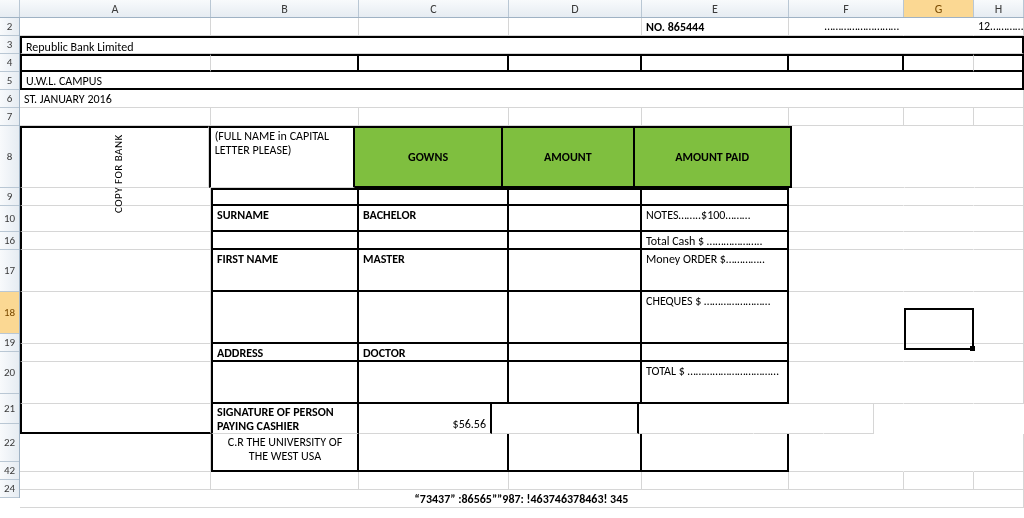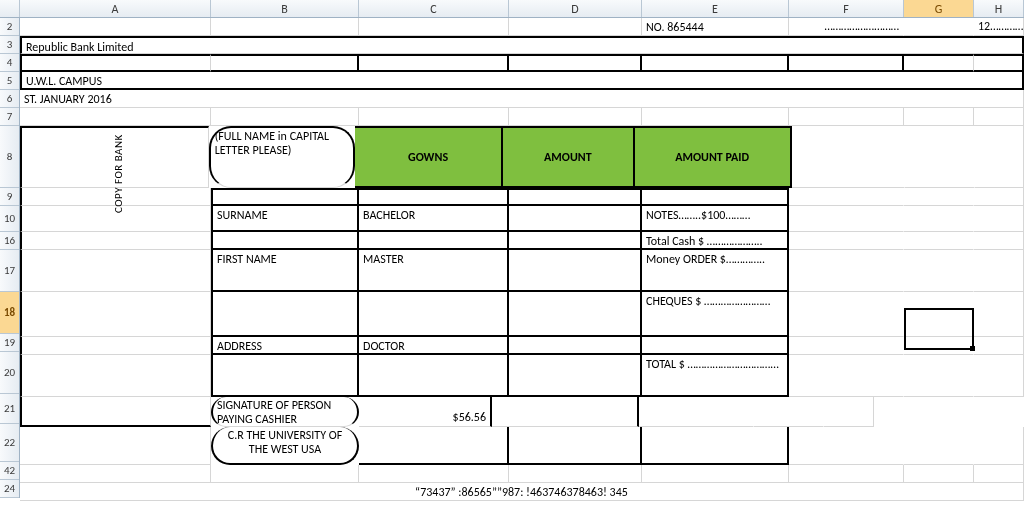--- a/index.html
+++ b/index.html
@@ -63,21 +63,20 @@
     text-align: center;
     border-bottom: 1px solid #b9c7d4;
     box-sizing: border-box;
     display: flex;
     align-items: center;
     justify-content: center;
   }
   .sel-row {
     background: #fbd893;
     color: #7a4a00;
-    font-weight: bold;
   }
   
   .grid {
     position: absolute;
     left: 20px;
     top: 18px;
     width: 1004px;
     height: 500px;
   }
   .row {
@@ -88,24 +87,24 @@
     box-sizing: border-box;
     border-right: 1px solid #d6d6d6;
     border-bottom: 1px solid #d6d6d6;
     padding: 2px 4px;
     overflow: hidden;
     white-space: nowrap;
     display: flex;
     align-items: flex-start;
     position: relative;
   }
-  .cell.wrap { white-space: normal; line-height: 1.15; border-radius: 22px; }
+  .cell.wrap { white-space: normal; line-height: 1.15; }
   .cell.center { justify-content: center; }
   .cell.right  { justify-content: flex-end; }
-  .cell.bold   { font-weight: normal; }
+  .cell.bold   { font-weight: bold; }
   .cell.greenhdr {
     background: #7fbf3f;
     color: #000;
     font-weight: bold;
     justify-content: center;
     align-items: center;
     border-right: 2px solid #000;
     border-top: 2px solid #000;
     border-bottom: 2px solid #000;
   }
@@ -292,21 +291,21 @@
       <div class="cell cA bl"></div>
       <div class="cell cB bold bl bb br">FIRST NAME</div>
       <div class="cell cC bold bb br">MASTER</div>
       <div class="cell cD bb br"></div>
       <div class="cell cE bb br">Money ORDER $…………..</div>
       <div class="cell cF" style="border-right-color:transparent"></div>
       <div class="cell cG" style="border-right-color:transparent"></div>
       <div class="cell cH"></div>
     </div>
 
-    <div class="row" style="height:45px">
+    <div class="row" style="height:52px">
       <div class="cell cA bl"></div>
       <div class="cell cB bl bb br"></div>
       <div class="cell cC bb br"></div>
       <div class="cell cD bb br"></div>
       <div class="cell cE bb br">CHEQUES  $ ……………………</div>
       <div class="cell cF" style="border-right-color:transparent"></div>
       <div class="cell cG" style="border-right-color:transparent"></div>
       <div class="cell cH"></div>
     </div>
 

